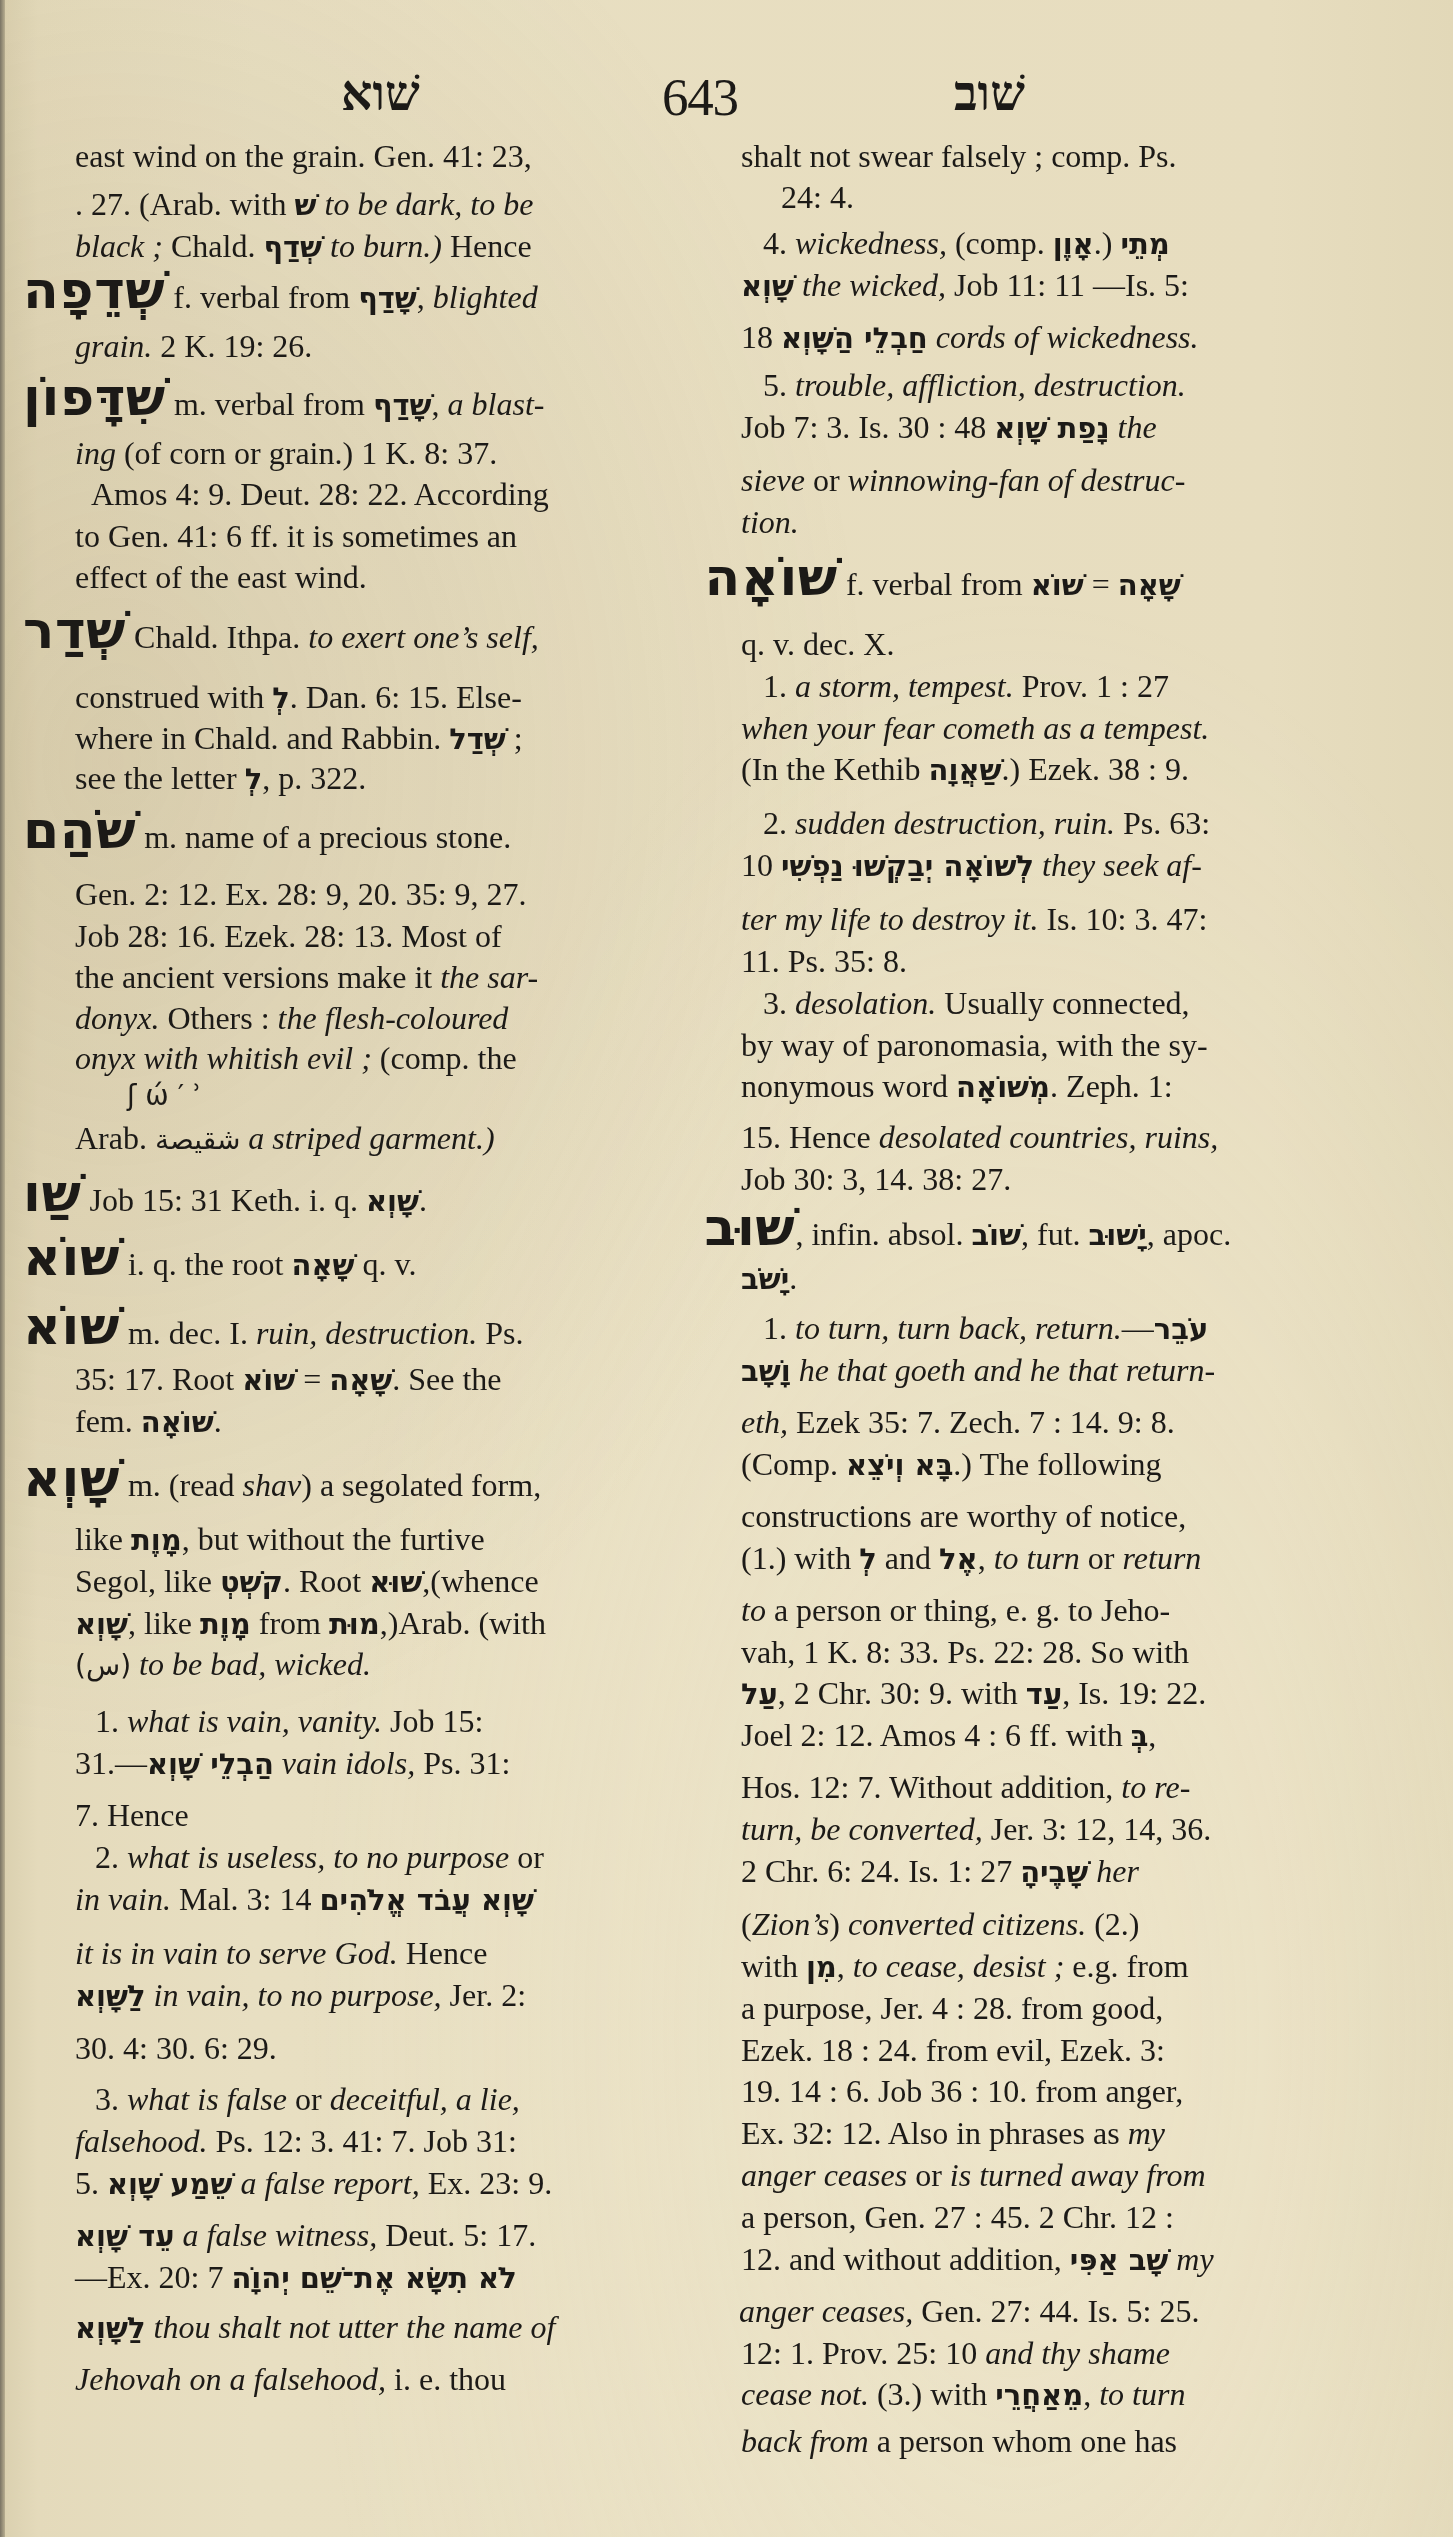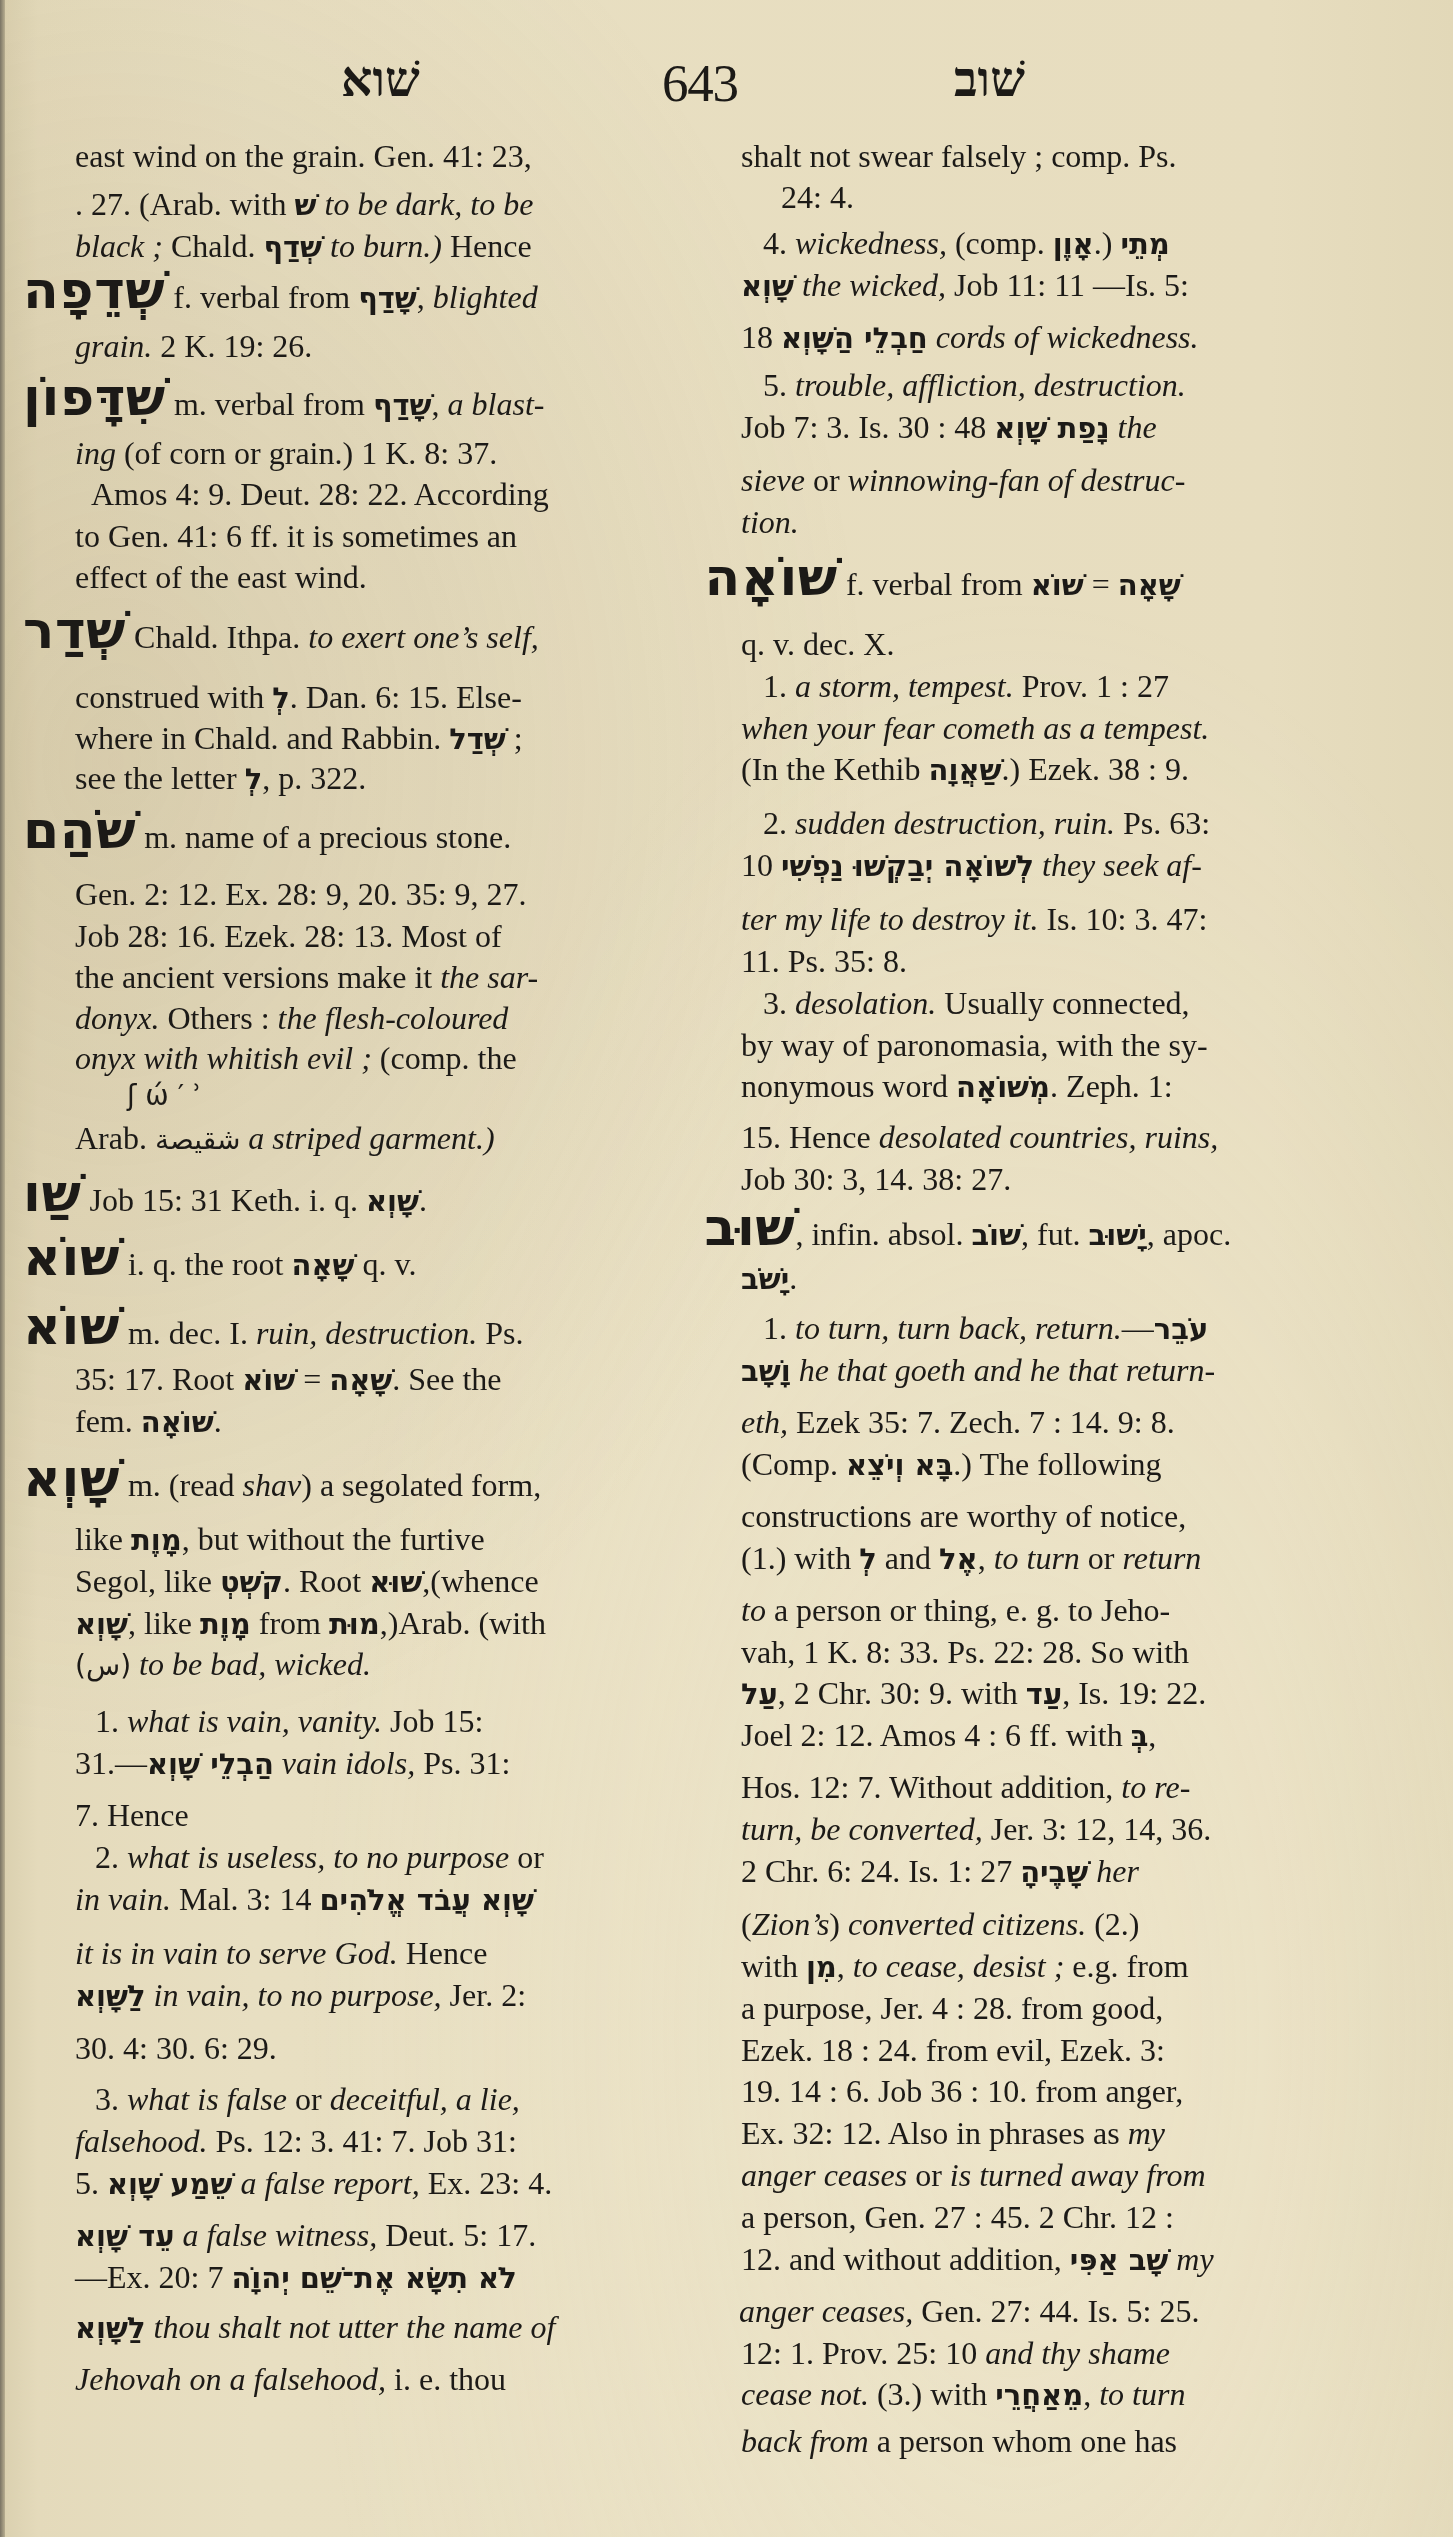--- a/index.html
+++ b/index.html
@@ -12,21 +12,21 @@
       linear-gradient(90deg, #d9cfae 0px, #e4dabb 38px, #e8dfc2 254px, #e7ddbf 1268px, #e2d8b8 1454px);
     font-family:"Liberation Serif","DejaVu Serif",serif;
     color:#1c1a17;
     position:relative;
   }
   .spine {
     position:absolute; left:0; top:0; width:5px; height:2538px;
     background:linear-gradient(90deg,#7a7464,#b8ae90);
   }
   .header {
-    position:absolute; top:45px; left:0; width:1330px; height:63px;
+    position:absolute; top:59px; left:0; width:1330px; height:63px;
   }
   .hdr-left  { position:absolute; left:341px; top:6.3px; font-size:49px; font-weight:bold; direction:rtl; }
   .hdr-page  { position:absolute; left:662px; top:7.6px; font-size:53px; letter-spacing:-1.3px; }
   .hdr-right { position:absolute; left:954px; top:6.3px; font-size:49px; font-weight:bold; direction:rtl; }
 
   .col { position:absolute; top:137px; }
   .col-left  { left:0; width:716px; }
   .col-right { left:716px; width:738px; }
 
   .line {
@@ -85,21 +85,21 @@
     <div class="line" style="left: 95px; top: 1565px;"><span>1. </span><span class="seg-i">what is vain, vanity.</span><span>  Job 15:</span></div>
     <div class="line" style="left: 75px; top: 1607px;"><span>31.—</span><span class="seg-h">הַבְלֵי שָׁוְא</span><span class="seg-i"> vain idols,</span><span> Ps. 31:</span></div>
     <div class="line" style="left: 75px; top: 1659px;"><span>7. Hence</span></div>
     <div class="line" style="left: 95px; top: 1701px;"><span>2. </span><span class="seg-i">what is useless, to no purpose</span><span> or</span></div>
     <div class="line" style="left: 75px; top: 1743px;"><span class="seg-i">in vain.</span><span> Mal. 3: 14 </span><span class="seg-h">שָׁוְא עֲבֹד אֱלֹהִים</span></div>
     <div class="line" style="left: 75px; top: 1797px;"><span class="seg-i">it is in vain to serve God.</span><span>  Hence</span></div>
     <div class="line" style="left: 75px; top: 1839px;"><span class="seg-h">לַשָּׁוְא</span><span class="seg-i"> in vain, to no purpose,</span><span>  Jer. 2:</span></div>
     <div class="line" style="left: 75px; top: 1892px;"><span>30. 4: 30. 6: 29.</span></div>
     <div class="line" style="left: 95px; top: 1943px;"><span>3. </span><span class="seg-i">what is false</span><span> or </span><span class="seg-i">deceitful, a lie,</span></div>
     <div class="line" style="left: 75px; top: 1985px;"><span class="seg-i">falsehood.</span><span>  Ps. 12: 3. 41: 7. Job 31:</span></div>
-    <div class="line" style="left: 75px; top: 2027px;"><span>5. </span><span class="seg-h">שֵׁמַע שָׁוְא</span><span class="seg-i"> a false report,</span><span> Ex. 23: 4.</span></div>
+    <div class="line" style="left: 75px; top: 2027px;"><span>5. </span><span class="seg-h">שֵׁמַע שָׁוְא</span><span class="seg-i"> a false report,</span><span> Ex. 23: 9.</span></div>
     <div class="line" style="left: 75px; top: 2079px;"><span class="seg-h">עֵד שָׁוְא</span><span class="seg-i"> a false witness,</span><span>  Deut. 5: 17.</span></div>
     <div class="line" style="left: 75px; top: 2121px;"><span>—Ex. 20: 7 </span><span class="seg-h">לֹא תִשָּׂא אֶת־שֵׁם יְהוָֹה</span></div>
     <div class="line" style="left: 75px; top: 2171px;"><span class="seg-h">לַשָּׁוְא</span><span class="seg-i"> thou shalt not utter the name of</span></div>
     <div class="line" style="left: 75px; top: 2223px;"><span class="seg-i">Jehovah on a falsehood,</span><span> i. e. thou</span></div>
   </div>
 <div class="col col-right">
     <div class="line" style="left: 25px; top: 0px;"><span>shalt not swear falsely ; comp. Ps.</span></div>
     <div class="line" style="left: 25px; top: 41px; margin-left: 40px;"><span>24: 4.</span></div>
     <div class="line" style="left: 47px; top: 87px;"><span>4. </span><span class="seg-i">wickedness,</span><span> (comp. </span><span class="seg-h">אָוֶן</span><span>.) </span><span class="seg-h">מְתֵי</span></div>
     <div class="line" style="left: 25px; top: 129px;"><span class="seg-h">שָׁוְא</span><span class="seg-i"> the wicked,</span><span>  Job 11: 11 —Is. 5:</span></div>

